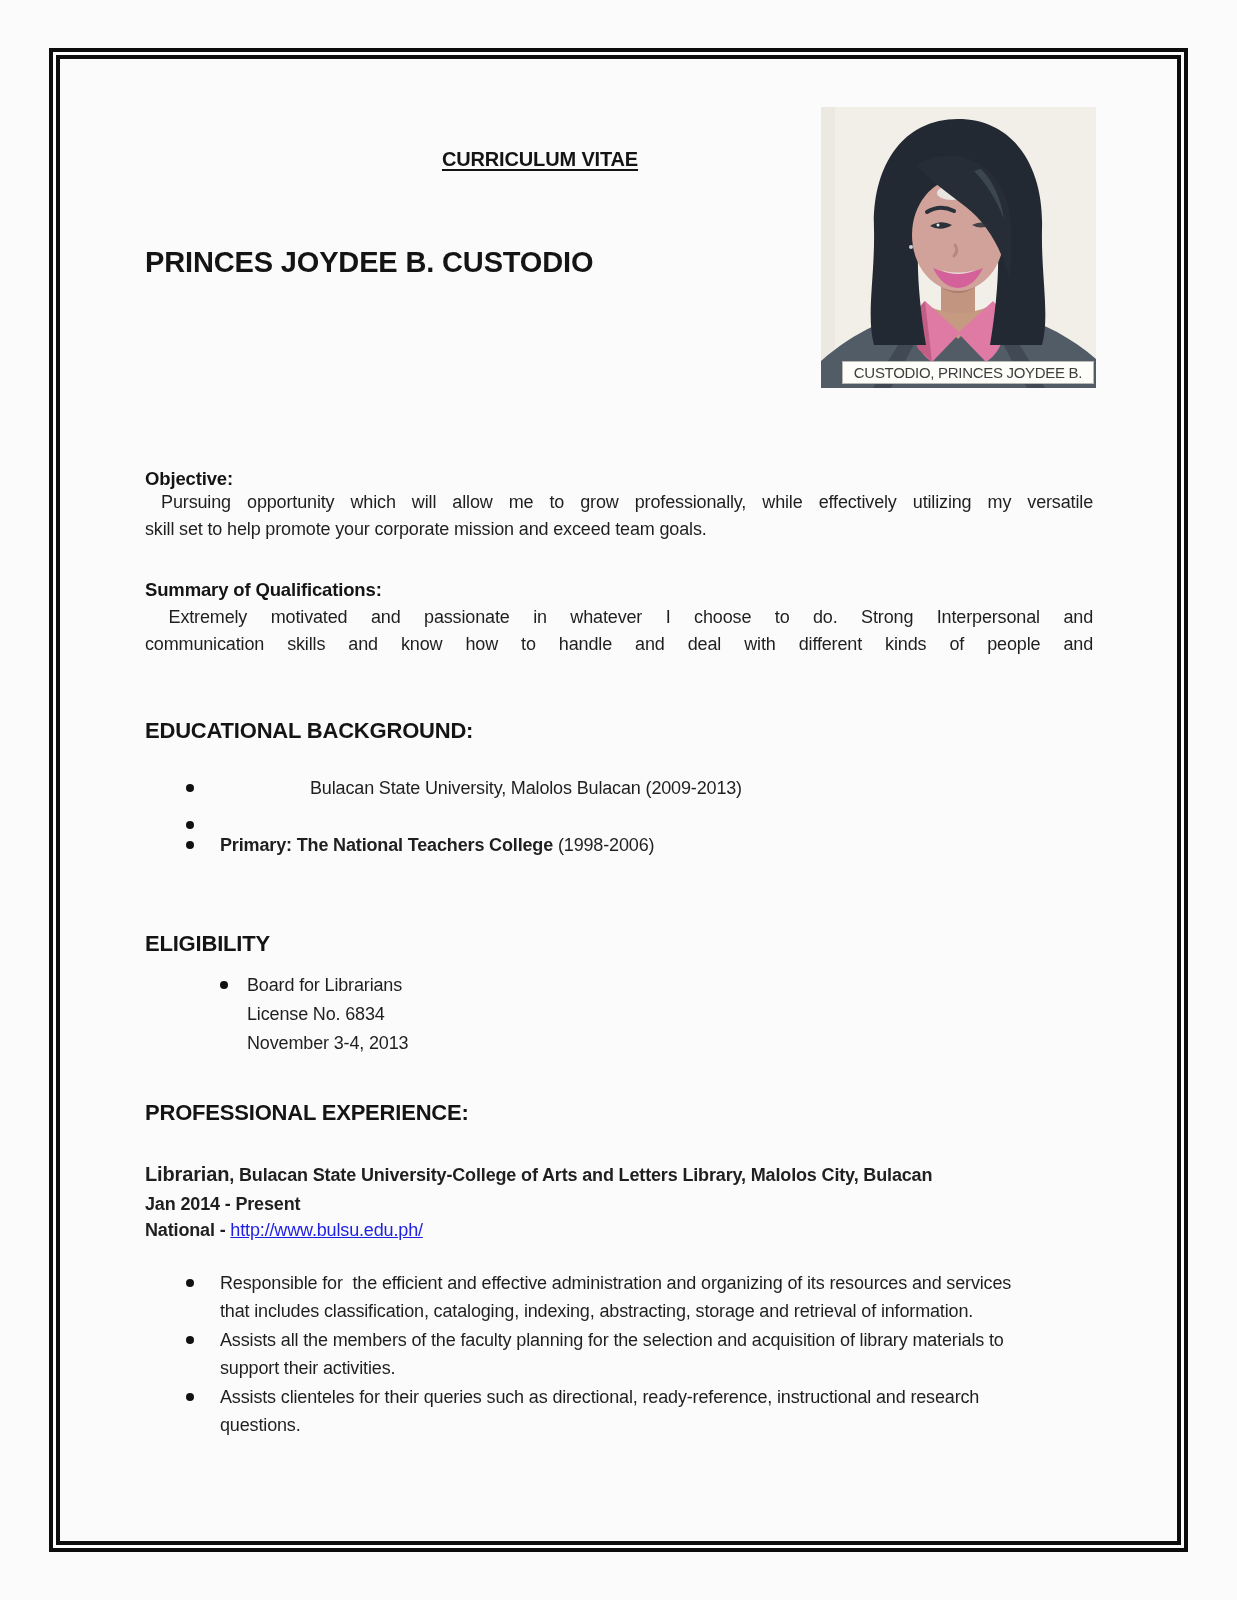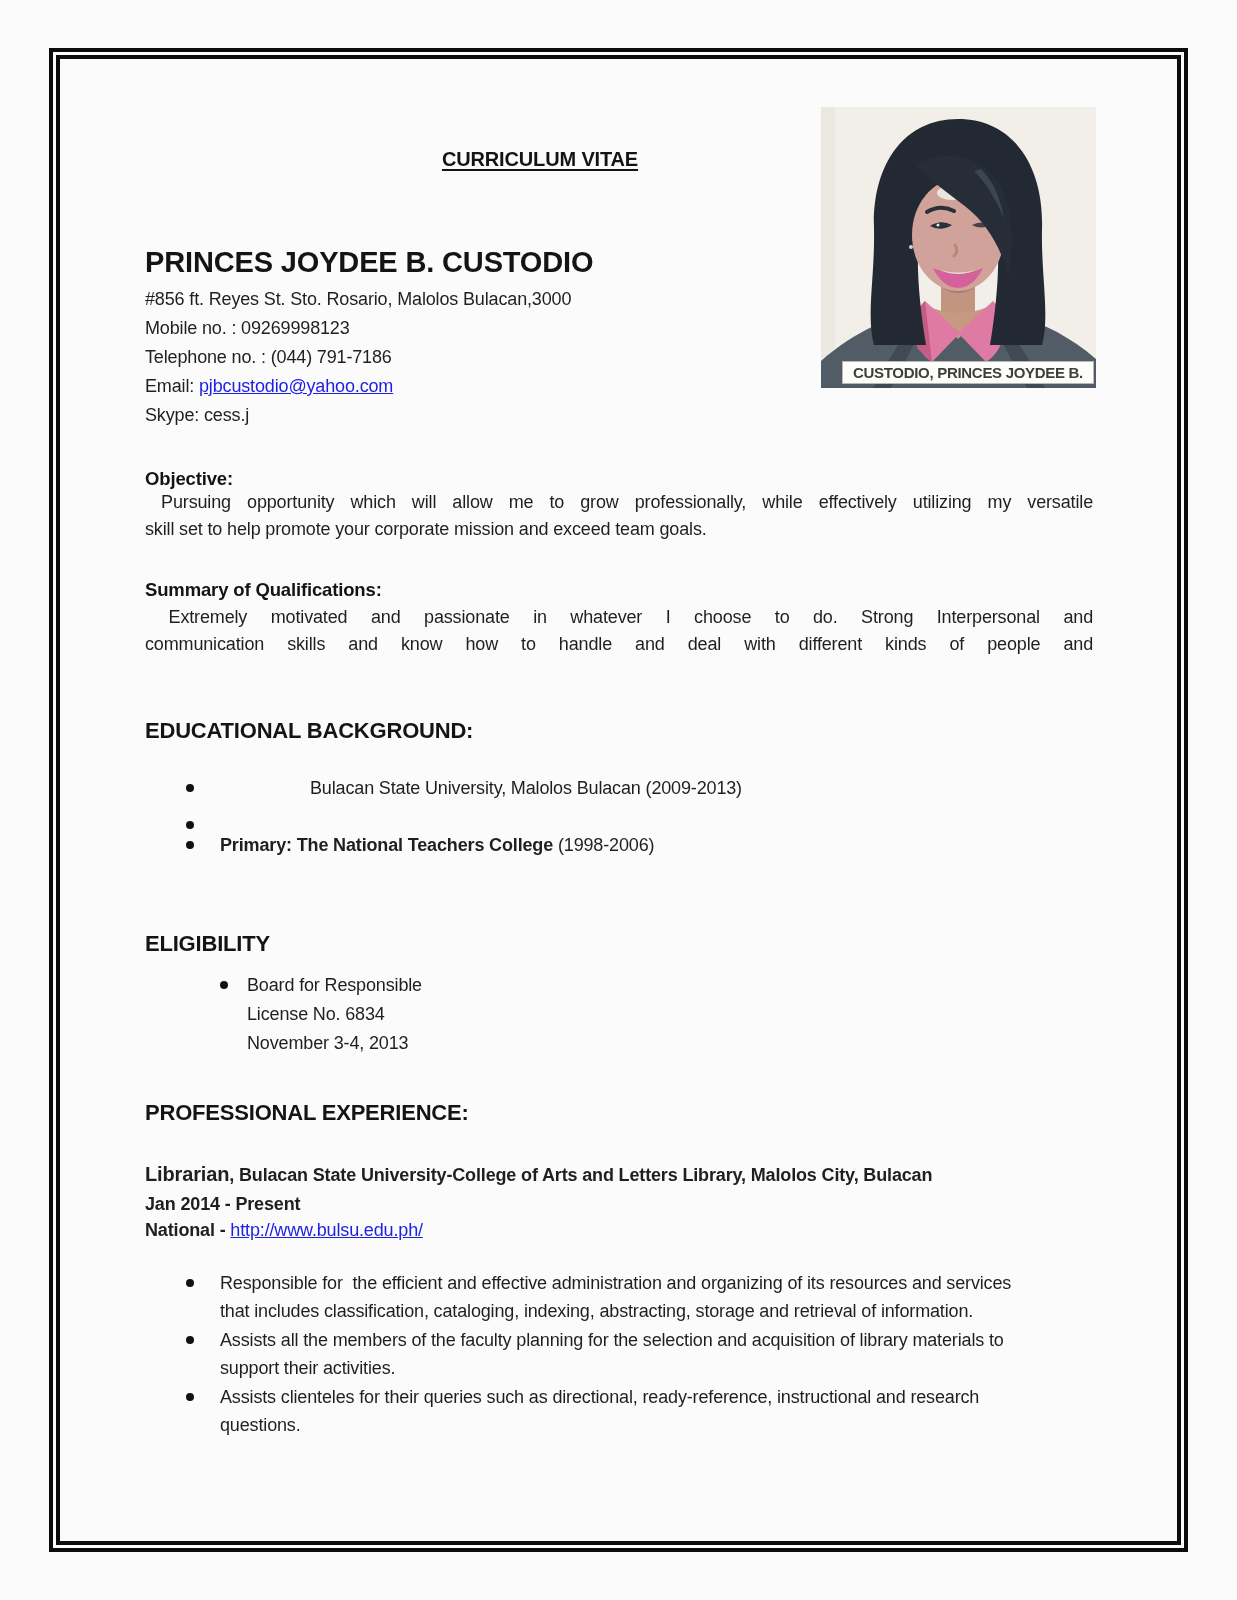--- a/index.html
+++ b/index.html
@@ -42,21 +42,21 @@
   .elig-list .dot { margin-left:75px; margin-right:19px; margin-top:10px; }
 
   .job-line { left:145px; top:1160px; font-size:18px; font-weight:bold; line-height:28px; }
   .job-title { font-size:20px; }
   .date-line { left:145px; top:1190px; font-size:18px; font-weight:bold; line-height:28px; }
   .site-line { left:145px; top:1216px; font-size:18px; line-height:28px; }
   .exp-list { left:145px; top:1269px; width:875px; font-size:18px; line-height:28.4px; }
   .exp-list .b-text { width:800px; white-space:pre-wrap; }
 
   
-  .photo { left:821px; top:107px; width:255px; height:281px; background:#bef264;font-weight:bold; }
+  .photo { left:821px; top:107px; width:255px; height:281px; background:#bef264; }
   .photo svg { position:absolute; inset:0; }
   .photo-caption { position:absolute; left:21px; top:254px; width:252px; height:23px;
     background:#fdfdfa; border:1px solid #b9b9b3; display:flex; align-items:center; justify-content:center;
     font-size:15px; color:#3e3e3e; letter-spacing:-0.3px; white-space:nowrap; }
 </style>
 </head>
 <body>
 
 <div class="page">
 
@@ -100,27 +100,20 @@
       <path d="M134 138 Q138 144 133 149" stroke="#b5897b" stroke-width="3" fill="none" stroke-linecap="round"></path>
       <path d="M112 161 Q137 172 162 161 Q153 180 137 181 Q121 180 112 161 Z" fill="#d5619b"></path>
       <path d="M119 163 Q137 168 155 163 Q137 171 119 163 Z" fill="#e6d6d4"></path>
       <circle cx="90" cy="140" r="2" fill="#cfcfd4"></circle>
     </svg>
     <div class="photo-caption">CUSTODIO, PRINCES JOYDEE B.</div>
   </div>
 
   <div class="abs name">PRINCES JOYDEE B. CUSTODIO</div>
 
-  <div class="abs contact">
-    <div>#856 ft. Reyes St. Sto. Rosario, Malolos Bulacan,3000</div>
-    <div>Mobile no. : 09269998123</div>
-    <div>Telephone no. : (044) 791-7186</div>
-    <div><span class="pre">Email: </span><a class="link" href="#">pjbcustodio@yahoo.com</a></div>
-    <div>Skype: cess.j</div>
-  </div>
 
   <div class="abs h-small" style="left:145px; top:465px;">Objective:</div>
   <div class="abs para" style="top:489px;">
     <div class="pline"> Pursuing opportunity which will allow me to grow professionally, while effectively utilizing my versatile</div>
     <div class="pline last">skill set to help promote your corporate mission and exceed team goals.</div>
   </div>
 
   <div class="abs h-small" style="left:145px; top:576px;">Summary of Qualifications:</div>
   <div class="abs para" style="top:604px;">
     <div class="pline"> Extremely motivated and passionate in whatever I choose to do. Strong Interpersonal and</div>
@@ -144,21 +137,21 @@
       <div class="b-text"><span class="bold">Primary: The National Teachers College</span><span class="pre"> (1998-2006)</span></div>
     </div>
   </div>
 
   <div class="abs h-big" style="left:145px; top:929px;">ELIGIBILITY</div>
 
   <div class="abs elig-list">
     <div class="b-row">
       <span class="dot"></span>
       <div class="b-text">
-        <div>Board for Responsible</div>
+        <div>Board for Librarians</div>
         <div>License No. 6834</div>
         <div>November 3-4, 2013</div>
       </div>
     </div>
   </div>
 
   <div class="abs h-big" style="left:145px; top:1098px;">PROFESSIONAL EXPERIENCE:</div>
 
   <div class="abs job-line"><span class="job-title">Librarian</span><span>, Bulacan State University-College of Arts and Letters Library, Malolos City, Bulacan</span></div>
   <div class="abs date-line">Jan 2014 - Present</div>

